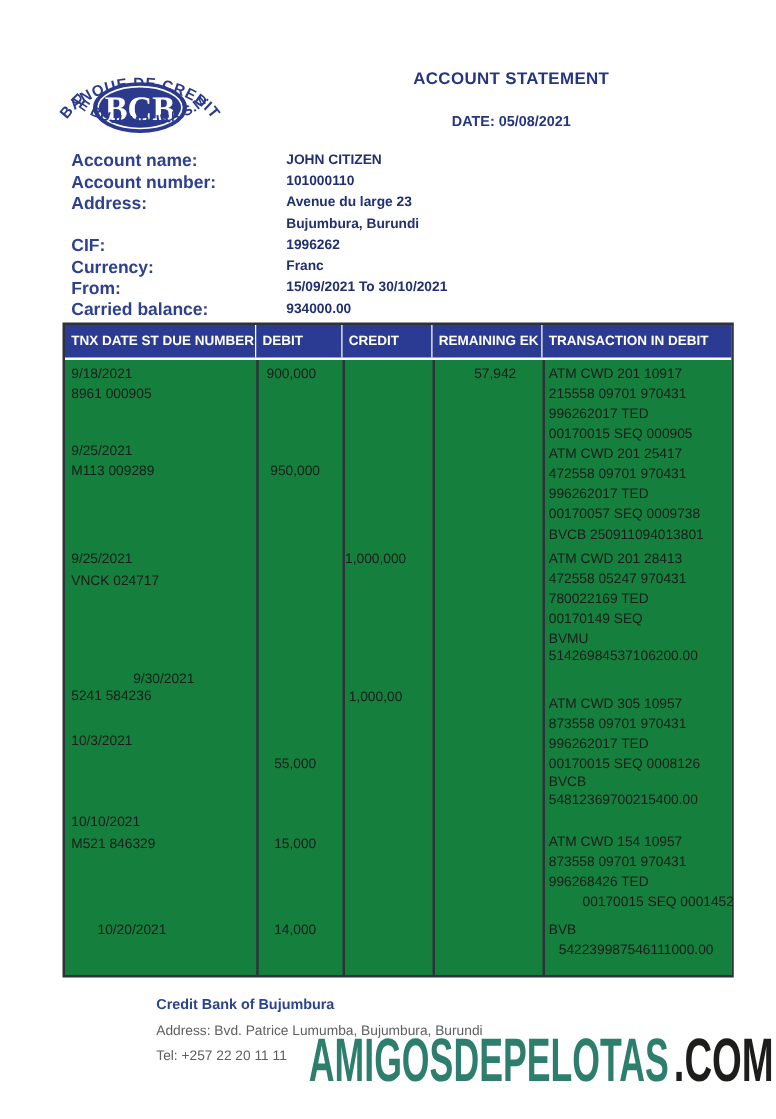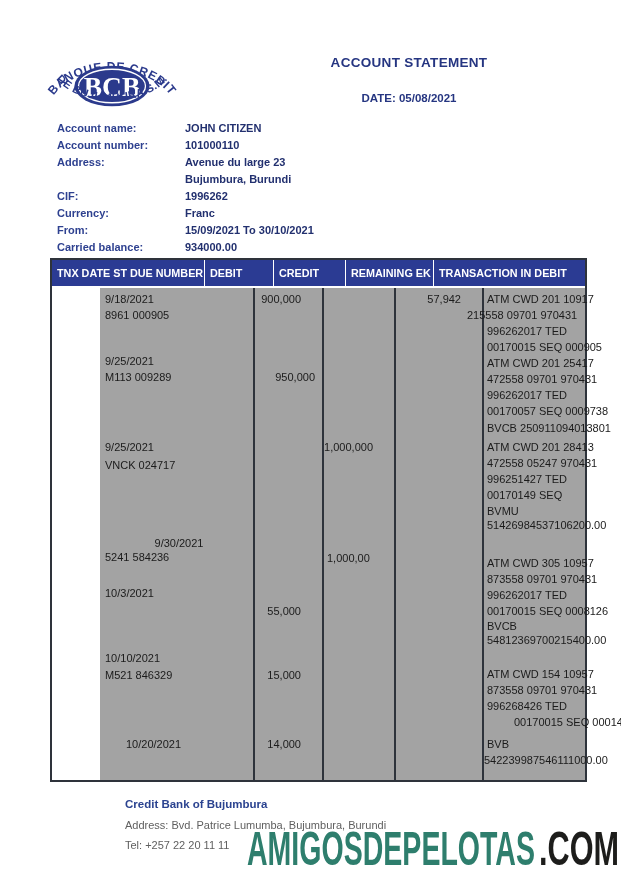--- a/index.html
+++ b/index.html
@@ -10,29 +10,29 @@
   .logo{position:absolute;left:46px;top:44px;width:132px;height:82px;}
 
   
   .title-block{position:absolute;left:299px;top:55px;width:220px;text-align:center;}
   .title-main{font-size:13.5px;font-weight:bold;color:#253581;letter-spacing:.3px;}
   .title-date{font-size:11.5px;font-weight:bold;color:#253581;margin-top:22px;}
 
   
   .account{position:absolute;left:57px;top:119px;}
   .acc-row{display:flex;height:17px;align-items:center;}
-  .acc-label{width:128px;font-size:11px;font-weight:bold;color:#2e4190;}
-  .acc-value{font-size:11px;font-weight:bold;color:#22306f;white-space:nowrap;}
+  .acc-label{width:128px;font-size:14px;font-weight:bold;color:#2e4190;}
+  .acc-value{font-size:11px;font-weight:bold;color:#22306f;white-space:nowrap;margin-left:44px;}
 
   
   .stmt-table{position:absolute;left:50px;top:258px;width:533px;border:2px solid #2e333b;box-sizing:content-box;}
   .thead{display:flex;background:#2b3b93;height:26px;border-bottom:2px solid #ffffff;}
   .th{box-sizing:border-box;display:flex;align-items:center;padding-left:5px;font-size:10.8px;font-weight:bold;color:#ffffff;border-right:1.5px solid #ffffff;white-space:nowrap;overflow:hidden;}
   .th:last-child{border-right:none;}
-  .tbody{position:relative;height:492px;background:#a3a3a3;margin-left:48px;}
+  .tbody{position:relative;height:492px;background:#15803d;}
   .vline{position:absolute;top:0;bottom:0;width:1.5px;background:#2e333b;}
   .cell{position:absolute;box-sizing:border-box;font-size:11px;line-height:15px;color:#1b1b1b;white-space:nowrap;padding-left:5px;overflow:hidden;}
   .cell.r{text-align:right;padding-left:0;padding-right:21px;}
 
   
   .footer{position:absolute;left:125px;top:794px;}
   .bank-name{font-size:11.5px;font-weight:bold;color:#2b4390;line-height:21px;}
   .bank-addr,.bank-tel{font-size:11px;color:#5f5f5f;line-height:20px;}
 
   
@@ -118,54 +118,54 @@
         <div class="cell" style="left: 0px; width: 153px; top: 82px;">M113 009289</div>
         <div class="cell" style="left: 0px; width: 153px; top: 152px;">9/25/2021</div>
         <div class="cell" style="left: 0px; width: 153px; top: 170px;">VNCK 024717</div>
         <div class="cell" style="left: 0px; width: 153px; top: 248px; text-align: center;">9/30/2021</div>
         <div class="cell" style="left: 0px; width: 153px; top: 262px;">5241 584236</div>
         <div class="cell" style="left: 0px; width: 153px; top: 298px;">10/3/2021</div>
         <div class="cell" style="left: 0px; width: 153px; top: 363px;">10/10/2021</div>
         <div class="cell" style="left: 0px; width: 153px; top: 380px;">M521 846329</div>
         <div class="cell" style="left: 0px; width: 153px; top: 449px; padding-left: 26px;">10/20/2021</div>
         <div class="cell r" style="left: 153px; width: 69px; top: 4px;">900,000</div>
-        <div class="cell r" style="left: 167px; width: 69px; top: 82px;">950,000</div>
+        <div class="cell r" style="left: 156px; width: 69px; top: 82px;">950,000</div>
         <div class="cell r" style="left: 153px; width: 69px; top: 316px;">55,000</div>
         <div class="cell r" style="left: 153px; width: 69px; top: 380px;">15,000</div>
         <div class="cell r" style="left: 153px; width: 69px; top: 449px;">14,000</div>
         <div class="cell r" style="left: 222px; width: 72px; top: 152px;">1,000,000</div>
         <div class="cell" style="left: 222px; width: 72px; top: 263px;">1,000,00</div>
         <div class="cell r" style="left: 294px; width: 88px; top: 4px;">57,942</div>
         <div class="cell" style="left: 382px; width: 151px; top: 4px;">ATM CWD 201 10917</div>
-        <div class="cell" style="left: 362px; width: 151px; top: 20px;">215558 09701 970431</div>
+        <div class="cell" style="left: 382px; width: 151px; top: 20px;">215558 09701 970431</div>
         <div class="cell" style="left: 382px; width: 151px; top: 36px;">996262017 TED</div>
         <div class="cell" style="left: 382px; width: 151px; top: 52px;">00170015 SEQ 000905</div>
         <div class="cell" style="left: 382px; width: 151px; top: 68px;">ATM CWD 201 25417</div>
         <div class="cell" style="left: 382px; width: 151px; top: 84px;">472558 09701 970431</div>
         <div class="cell" style="left: 382px; width: 151px; top: 100px;">996262017 TED</div>
         <div class="cell" style="left: 382px; width: 151px; top: 116px;">00170057 SEQ 0009738</div>
         <div class="cell" style="left: 382px; width: 151px; top: 133px;">BVCB 250911094013801</div>
         <div class="cell" style="left: 382px; width: 151px; top: 152px;">ATM CWD 201 28413</div>
         <div class="cell" style="left: 382px; width: 151px; top: 168px;">472558 05247 970431</div>
-        <div class="cell" style="left: 382px; width: 151px; top: 184px;">996251427 TED</div>
+        <div class="cell" style="left: 382px; width: 151px; top: 184px;">780022169 TED</div>
         <div class="cell" style="left: 382px; width: 151px; top: 200px;">00170149 SEQ</div>
         <div class="cell" style="left: 382px; width: 151px; top: 216px;">BVMU</div>
         <div class="cell" style="left: 382px; width: 168px; top: 230px;">51426984537106200.00</div>
         <div class="cell" style="left: 382px; width: 151px; top: 268px;">ATM CWD 305 10957</div>
         <div class="cell" style="left: 382px; width: 151px; top: 284px;">873558 09701 970431</div>
         <div class="cell" style="left: 382px; width: 151px; top: 300px;">996262017 TED</div>
         <div class="cell" style="left: 382px; width: 151px; top: 316px;">00170015 SEQ 0008126</div>
         <div class="cell" style="left: 382px; width: 151px; top: 331px;">BVCB</div>
         <div class="cell" style="left: 382px; width: 151px; top: 345px;">54812369700215400.00</div>
         <div class="cell" style="left: 382px; width: 151px; top: 379px;">ATM CWD 154 10957</div>
         <div class="cell" style="left: 382px; width: 151px; top: 395px;">873558 09701 970431</div>
         <div class="cell" style="left: 382px; width: 151px; top: 411px;">996268426 TED</div>
         <div class="cell" style="left: 382px; width: 164px; top: 427px; padding-left: 32px;">00170015 SEQ 0001452</div>
         <div class="cell" style="left: 382px; width: 151px; top: 449px;">BVB</div>
-        <div class="cell" style="left: 371px; width: 172px; top: 465px; padding-left: 13px;">542239987546111000.00</div>
+        <div class="cell" style="left: 382px; width: 172px; top: 465px; padding-left: 13px;">542239987546111000.00</div>
       </div>
   </div>
 
   <div class="footer">
     <div class="bank-name">Credit Bank of Bujumbura</div>
     <div class="bank-addr">Address: Bvd. Patrice Lumumba, Bujumbura, Burundi</div>
     <div class="bank-tel">Tel: +257 22 20 11 11</div>
   </div>
 
   <svg class="watermark" viewBox="0 0 374 48" aria-hidden="true">

